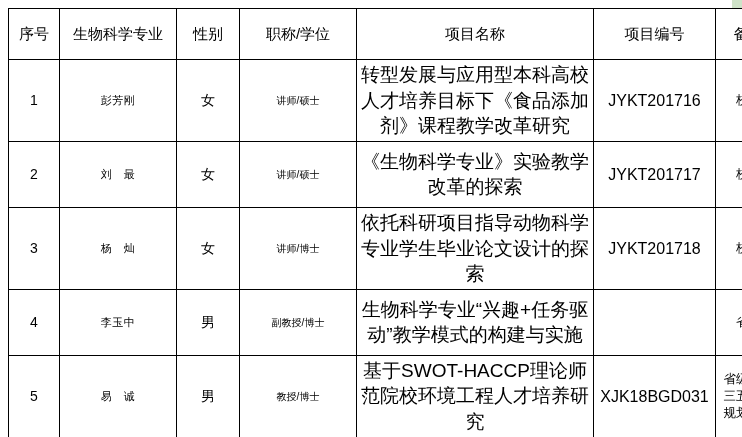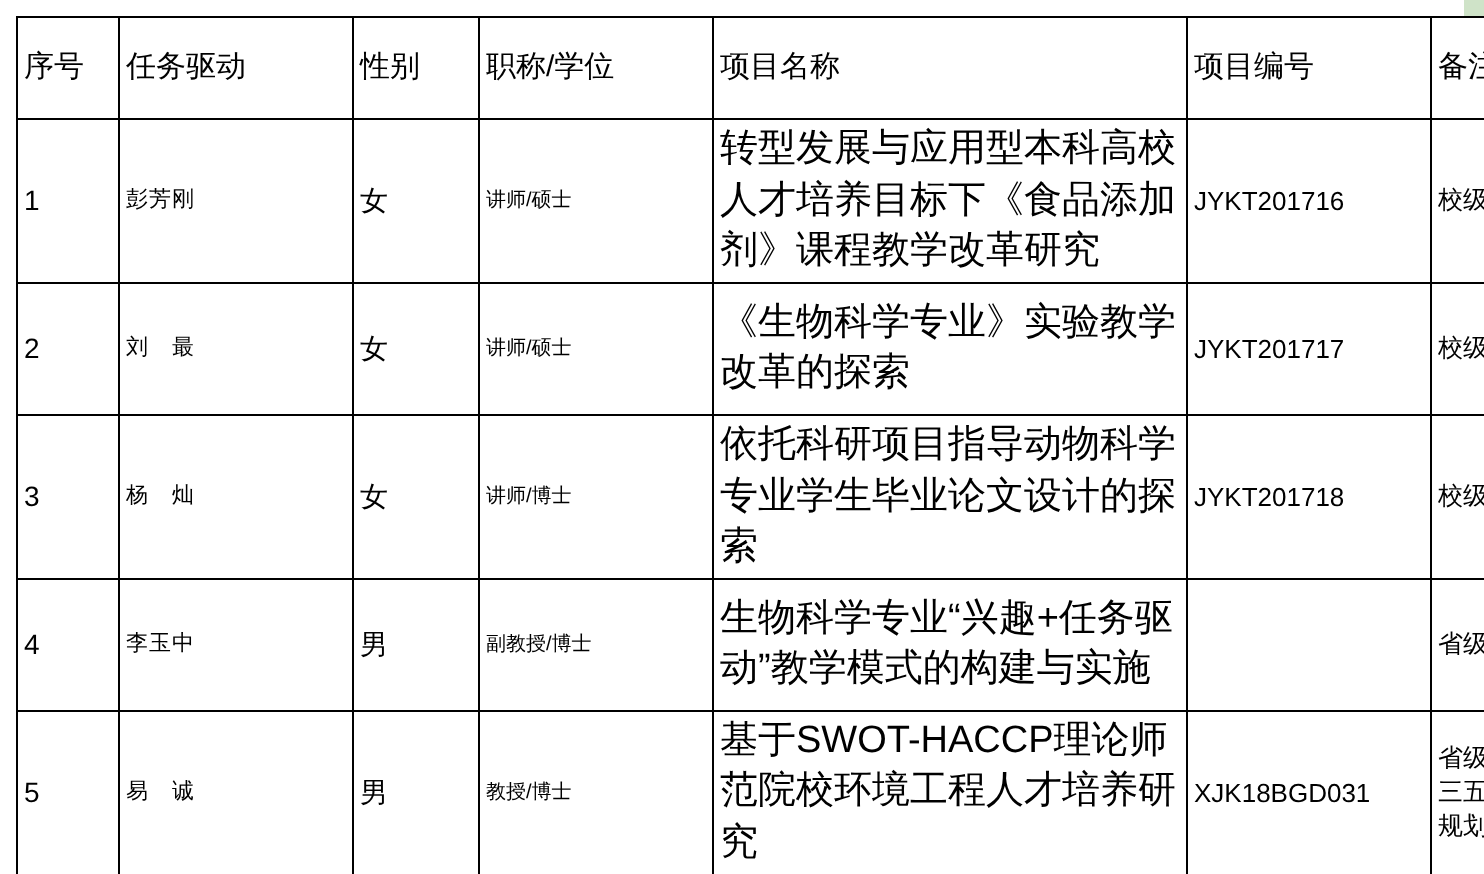--- a/index.html
+++ b/index.html
@@ -23,21 +23,21 @@
   }
   table.grid {
     border-collapse: collapse;
     table-layout: fixed;
     width: 724px;
     background: #ffffff;
   }
   table.grid th,
   table.grid td {
     border: 1px solid #000000;
-    text-align: left;
+    text-align: center;
     vertical-align: middle;
     padding: 2px 3px;
     font-weight: normal;
     line-height: 1.35;
   }
   thead th {
     font-size: 15px;
     font-weight: bold;
     height: 46px;
   }
@@ -58,21 +58,21 @@
   td.c-no, td.c-sex { font-size: 14px; }
   td.c-name { font-size: 11px; letter-spacing: 0.5px; }
   td.c-title { font-size: 10px; }
   td.c-proj {
     text-align: left;
     font-size: 19px;
     padding-left: 6px;
     padding-right: 6px;
     line-height: 1.45;
   }
-  td.c-code { font-size: 13px; }
+  td.c-code { font-size: 16px; }
   td.c-remark { font-size: 12.5px; line-height: 1.3; }
 
   
   .scan-edge {
     position: absolute;
     right: 0;
     top: 0;
     width: 10px;
     height: 14px;
     background: #cfe3c8;
@@ -81,21 +81,21 @@
 </head>
 <body>
 
 <div class="scan-edge"></div>
 
 <div class="sheet">
   <table class="grid">
     <thead>
       <tr>
         <th class="c-no">序号</th>
-        <th class="c-name">任务驱动</th>
+        <th class="c-name">生物科学专业</th>
         <th class="c-sex">性别</th>
         <th class="c-title">职称/学位</th>
         <th class="c-proj">项目名称</th>
         <th class="c-code">项目编号</th>
         <th class="c-remark">备注</th>
       </tr>
     </thead>
     <tbody>
       <tr>
         <td class="c-no">1</td>

